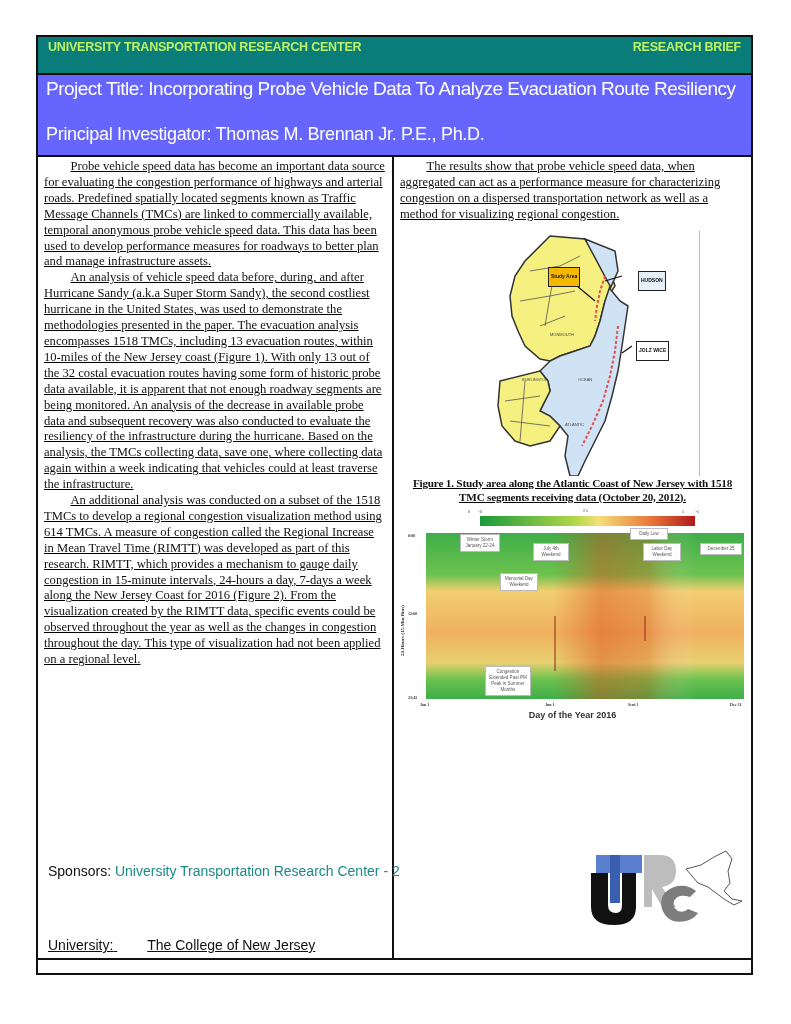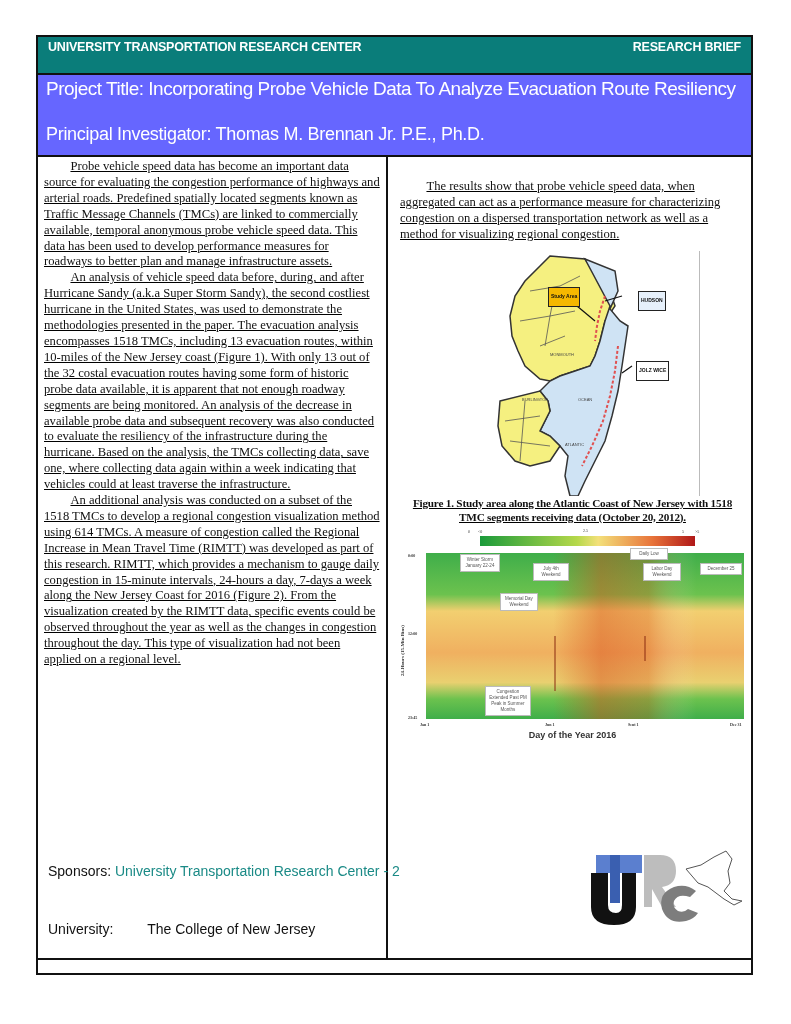--- a/index.html
+++ b/index.html
@@ -2,38 +2,38 @@
 <html><head>
 <meta charset="utf-8">
 <style>
   html, body { margin: 0; padding: 0; background: #ffffff; }
   body { width: 791px; height: 1024px; position: relative; overflow: hidden; }
   .page { position: absolute; left: 36px; top: 35px; width: 717px; }
   .topband {
     background: #0a7d7a; height: 38px; border: 2px solid #111; border-bottom: none;
     box-sizing: border-box; display: flex; justify-content: space-between; align-items: flex-start;
     padding: 3px 10px 0 10px;
-    font-family: "Liberation Sans", sans-serif; font-weight: bold; color: #ffffff; font-size: 12.5px; letter-spacing: -0.2px;
+    font-family: "Liberation Sans", sans-serif; font-weight: bold; color: #bef264; font-size: 12.5px; letter-spacing: -0.2px;
   }
   .titleband {
     background: #6666ff; height: 84px; border: 2px solid #111; box-sizing: border-box;
     padding: 2px 8px; color: #ffffff; font-family: "Liberation Sans", sans-serif;
   }
   .titleband .title { font-size: 19px; line-height: 23px; letter-spacing: -0.5px; }
   .titleband .pi { font-size: 18px; margin-top: 24px; letter-spacing: -0.3px; }
   .body {
     display: flex; border: 2px solid #111; border-top: none; box-sizing: border-box; height: 803px; text-decoration: underline;
   }
   .col-left {
     width: 357px; border-right: 2px solid #111; box-sizing: border-box; padding: 2px 6px 0 6px;
     font-family: "Liberation Serif", serif; font-size: 12.6px; line-height: 15.9px; color: #111;
   }
   .col-left p, .col-right p { margin: 0; text-indent: 2.1em; }
   .col-right {
-    flex: 1; padding: 2px 6px 0 12px; font-family: "Liberation Serif", serif; font-size: 12.6px; line-height: 15.9px; color: #111; margin-top: 20px;
+    flex: 1; padding: 2px 6px 0 6px; font-family: "Liberation Serif", serif; font-size: 12.6px; line-height: 15.9px; color: #111;
   }
   .map-wrap { position: relative; height: 245px; margin-top: 8px; }
   .map-divider { position: absolute; left: 299px; top: 0; width: 1px; height: 245px; background: #bbb; }
   .caption { font-family: "Liberation Serif", serif; font-weight: bold; font-size: 11.2px; line-height: 14px; text-align: center; letter-spacing: -0.2px; }
   .heat-wrap { position: relative; height: 218px; margin-top: 2px; }
   .xlabel { font-family: "Liberation Sans", sans-serif; font-size: 9px; font-weight: bold; color: #333; text-align: center; }
   .footer {
     position: absolute; left: 36px; top: 841px; width: 717px; height: 134px; border: 2px solid #111; border-top: none; box-sizing: border-box;
     font-family: "Liberation Sans", sans-serif; font-size: 14px; color: #111;
   }
@@ -151,21 +151,21 @@
 
     </div>
   </div>
 </div>
 
 <div class="footer">
   <div class="frow" style="top:22px;">
     <span>Sponsors:</span>
     <span class="teal">University Transportation Research Center - 2</span>
   </div>
-  <div class="frow" style="top:80px;">
+  <div class="frow" style="top:96px;text-decoration:underline;">
     <span>University:</span>
     <span style="margin-left:30px;">The College of New Jersey</span>
   </div>
   <svg style="position:absolute;left:548px;top:6px;" width="170" height="78" viewBox="0 0 170 78">
     <rect x="10" y="8" width="46" height="18" fill="#5b7fcf"></rect>
     <path d="M5,26 L22,26 L22,58 Q22,66 30,66 Q36,66 36,58 L36,26 L50,26 L50,60 Q50,78 28,78 Q5,78 5,60 Z" fill="#111"></path>
     <rect x="24" y="8" width="10" height="48" fill="#3a5fb0"></rect>
     <path d="M58,8 L74,8 Q90,8 90,24 Q90,38 76,40 L90,60 L76,60 L66,42 L66,60 L58,60 Z" fill="#bdbdbd"></path>
     <path d="M110,44 Q100,36 88,40 Q72,46 76,62 Q82,78 100,74 Q108,72 112,66 L102,62 Q98,66 92,64 Q86,60 88,54 Q92,46 104,50 Z" fill="#7d7d7d"></path>
     <path d="M100,22 L115,18 L128,10 L140,4 L146,12 L142,24 L144,36 L138,44 L146,52 L156,54 L148,58 L138,52 L130,46 L122,40 L112,36 Z" fill="none" stroke="#555" stroke-width="1"></path>

